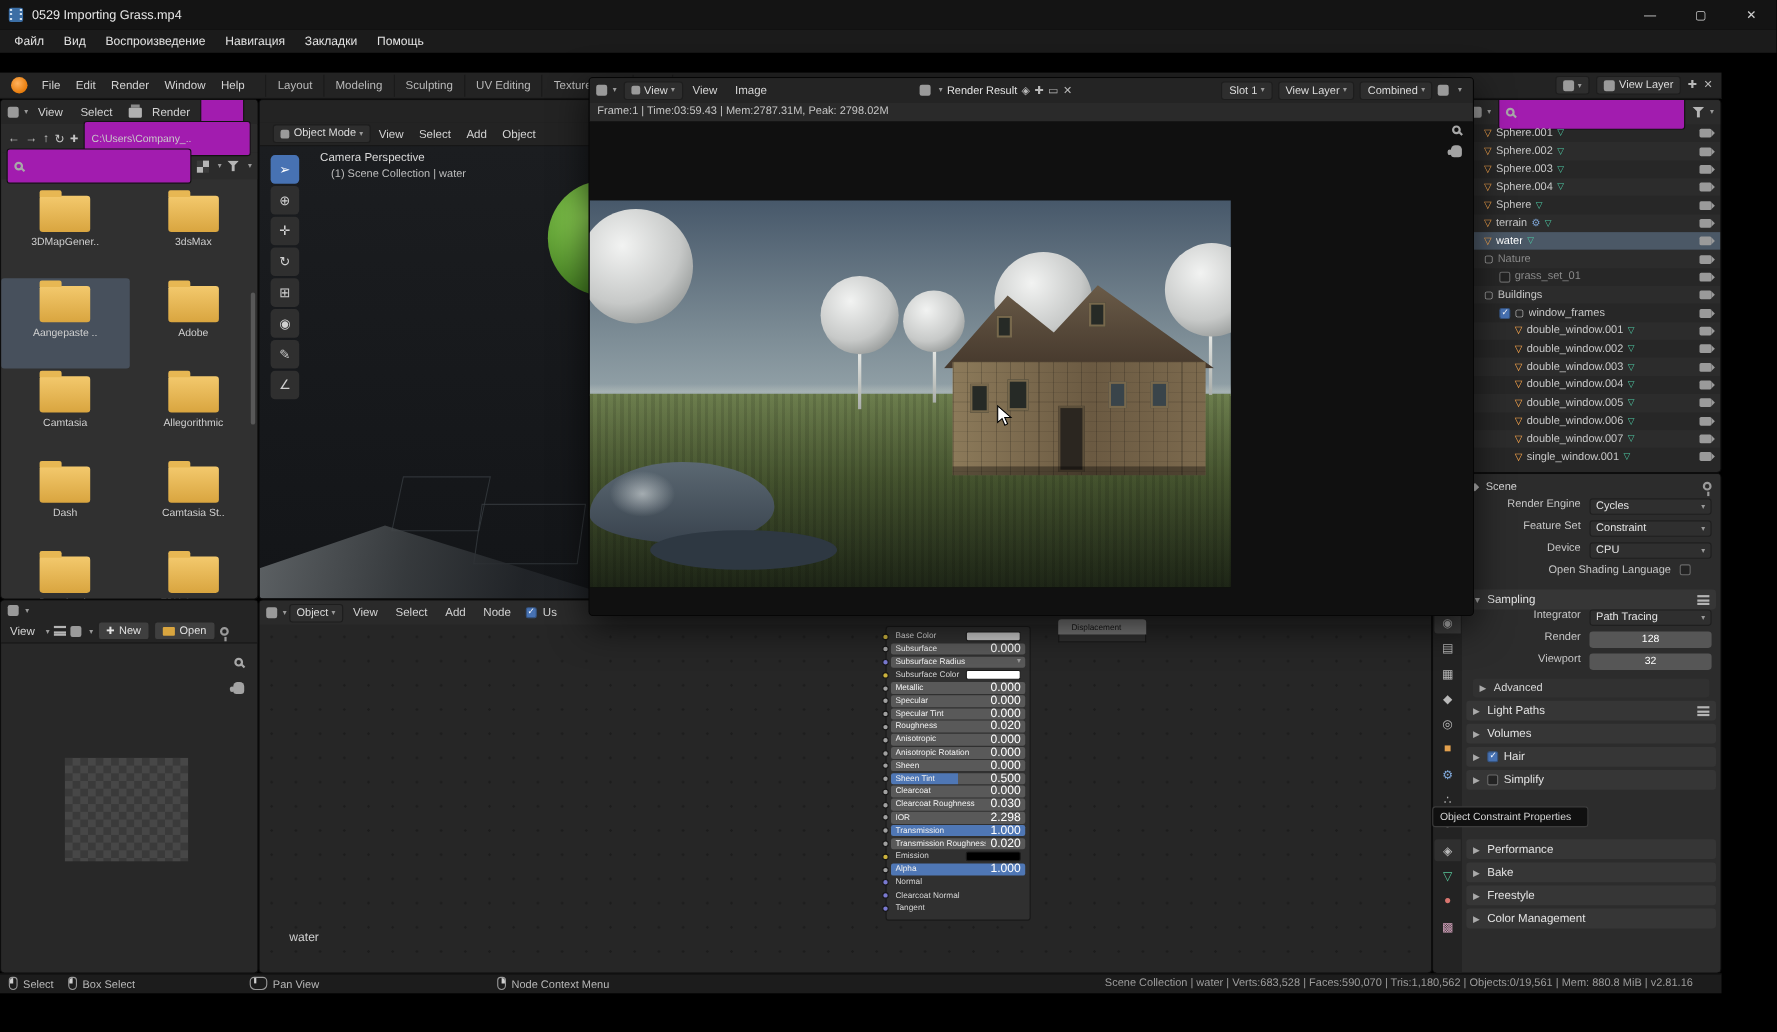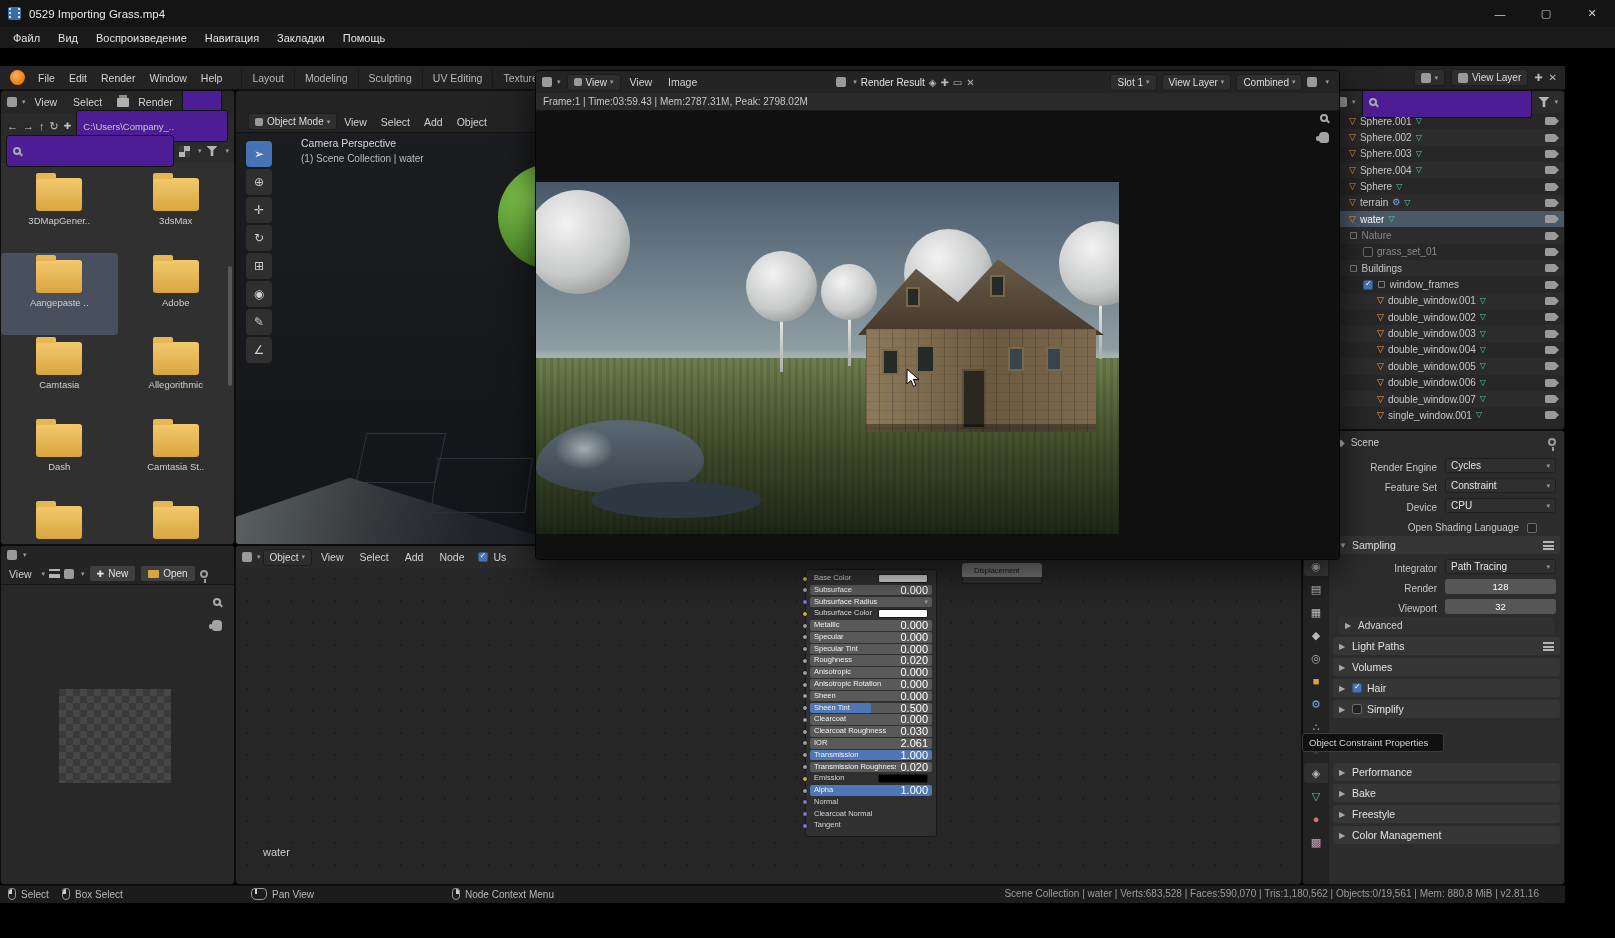--- a/index.html
+++ b/index.html
@@ -15,21 +15,21 @@
 .i-film::before{left:1px}.i-film::after{right:1px}
 .win-controls{margin-left:auto;display:flex;height:27px}
 .win-btn{width:46px;height:27px;display:flex;align-items:center;justify-content:center;font-size:11px;color:#cfcfcf}
 .menubar{position:absolute;left:0;top:27px;width:1615px;height:21px;background:#1b1b1b;display:flex;align-items:center;padding-left:4px}
 .menu-item{font-size:11px;color:#e2e2e2;padding:0 9px}
 
 .ed{position:absolute;overflow:hidden;border:1px solid #0d0d0d;border-radius:4px}
 .hdr{display:flex;align-items:center;background:#242424;height:22px;padding:0 6px;gap:2px}
 .m{font-size:10.5px;color:#d3d3d3;padding:0 7px;white-space:nowrap}
 .dd{background:#2e2e2e;border:1px solid #1d1d1d;border-radius:3px;height:17px;display:inline-flex;align-items:center;padding:0 6px;font-size:10px;color:#ddd;white-space:nowrap}
-.field{background:#4c1d95;border:1px solid #121212;border-radius:3px;height:32px;display:inline-flex;align-items:center;padding:0 6px;font-size:9.5px;color:#c9c9c9;white-space:nowrap}
+.field{background:#a21caf;border:1px solid #121212;border-radius:3px;height:32px;display:inline-flex;align-items:center;padding:0 6px;font-size:9.5px;color:#c9c9c9;white-space:nowrap}
 .valfield{background:#565656;border-radius:3px;height:15px;display:flex;align-items:center;justify-content:center;font-size:9.5px;color:#fff}
 .cb{width:10px;height:10px;border:1px solid #6a6a6a;border-radius:2px;background:#232323;display:inline-block;position:relative;flex:none}
 .cb.on{background:#4772b3;border-color:#35537f}
 .cb.on::after{content:"✓";position:absolute;left:1px;top:-2px;font-size:8px;color:#fff}
 .i-mag{width:8px;height:8px;border:2px solid #a8a8a8;border-radius:50%;position:relative;display:inline-block;flex:none}
 .i-mag::after{content:"";position:absolute;width:5px;height:2px;background:#a8a8a8;right:-4px;bottom:-2px;transform:rotate(45deg)}
 .i-hand{width:10px;height:11px;background:#a3a3a3;border-radius:4px 4px 3px 3px;position:relative;display:inline-block}
 .i-hand::before{content:"";position:absolute;left:-3px;top:4px;width:4px;height:5px;background:#a3a3a3;border-radius:2px}
 .i-fun{width:11px;height:10px;background:#b5b5b5;clip-path:polygon(0 0,100% 0,62% 42%,62% 100%,38% 100%,38% 42%);display:inline-block}
 .i-grid{width:11px;height:11px;background:conic-gradient(#b5b5b5 25%,#3a3a3a 0 50%,#b5b5b5 0 75%,#3a3a3a 0);display:inline-block}
@@ -65,21 +65,21 @@
 .flabel{font-size:9.5px;color:#d0d0d0;white-space:nowrap;overflow:hidden}
 .fb-scroll{position:absolute;right:2px;top:175px;width:4px;height:120px;background:#585858;border-radius:2px}
 
 #vp{left:235px;top:90px;width:1095px;height:455px;background:#141619}
 .vp-top{height:20px;background:#232323}
 .vp-hdr{height:22px;background:#232323;display:flex;align-items:center;padding-left:12px;border-bottom:1px solid #141414}
 .vp-body{position:absolute;left:0;top:42px;right:0;bottom:0;background:linear-gradient(#1b1d20,#131518)}
 .vtool{position:absolute;left:10px;top:8px;display:flex;flex-direction:column;gap:2px}
 .vtb{width:26px;height:26px;background:#2f2f2f;border-radius:4px;display:flex;align-items:center;justify-content:center;font-size:12px;color:#cfcfcf}
 .vtb.active{background:#4772b3;color:#fff}
-.vp-overlay1{position:absolute;left:65px;top:4px;font-size:10.5px;color:#d8d8d8}
+.vp-overlay1{position:absolute;left:55px;top:4px;font-size:10.5px;color:#d8d8d8}
 .vp-overlay2{position:absolute;left:65px;top:20px;font-size:10px;color:#bdbdbd}
 .gsphere{position:absolute;left:262px;top:31px;width:105px;height:105px;border-radius:50%;background:radial-gradient(circle at 35% 32%,#8fd455,#3f7a1e 75%)}
 .wirebox{position:absolute;border:1px solid #3a4045;opacity:.7}
 .terrain-hint{position:absolute;left:0;bottom:0;width:300px;height:72px;background:linear-gradient(100deg,#6a6f72 0%,#3c4043 45%,#23262a 80%);clip-path:polygon(0 62%,38% 8%,100% 88%,100% 100%,0 100%);opacity:.85}
 
 #ne{left:235px;top:545px;width:1067px;height:340px;background:#262626;background-image:radial-gradient(circle,#1d1d1d 1px,transparent 1.3px);background-size:22px 22px}
 #ne .hdr{background:#2a2a2a}
 .node{position:absolute;left:569px;top:23px;width:132px;background:#303030;border:1px solid #191919;border-radius:3px;padding:3px 0 4px}
 .nrow{position:relative;height:10.6px;margin:0 4px 1.2px;border-radius:2px;display:flex;align-items:center;padding:0 4px;font-size:7.5px;line-height:10.6px;background:#595959;color:#f1f1f1;white-space:nowrap}
 .nrow .nl{overflow:hidden;flex:1}
@@ -117,21 +117,21 @@
 .oi.oc{color:#c5c5c5}
 .olt{white-space:nowrap;overflow:hidden}
 
 #pr{left:1302px;top:430px;width:263px;height:455px;background:#2c2c2c}
 .ptabs{position:absolute;left:0;top:0;width:26px;height:455px;background:#232323;display:flex;flex-direction:column;align-items:center;padding-top:125px;gap:3px}
 .ptab{width:24px;height:20px;display:flex;align-items:center;justify-content:center;font-size:11px;color:#b9b9b9;border-radius:3px 0 0 3px}
 .ptab.active{background:#3d3d3d}
 .ptab.hover{background:#2f2f2f}
 .pmain{position:absolute;left:26px;top:0;right:0;bottom:0;background:#2c2c2c;font-size:10px}
 .crumb{display:flex;align-items:center;height:22px;padding:0 8px;gap:6px;color:#d8d8d8}
-.prow{display:flex;align-items:flex-end;height:20px;padding:0 8px}
+.prow{display:flex;align-items:flex-start;height:20px;padding:0 8px}
 .plabel{width:108px;text-align:right;padding-right:8px;color:#c6c6c6;white-space:nowrap;overflow:hidden}
 .pwidget{flex:1;height:15px}
 .pdd{background:#2f2f2f;border:1px solid #1f1f1f;border-radius:3px;height:15px;display:flex;align-items:center;padding:0 5px;color:#e5e5e5}
 .panel{display:flex;align-items:center;height:18px;margin:3px 4px 0;background:#363636;border-radius:3px;padding:0 6px;gap:5px;color:#e2e2e2;font-size:10.5px}
 .parrow{font-size:8px;color:#a9a9a9;width:8px}
 .subpanel{display:flex;align-items:center;height:17px;margin:3px 10px 0 10px;background:#313131;border-radius:3px;padding:0 6px;gap:5px;color:#d6d6d6}
 
 #sb{position:absolute;left:0;top:885px;width:1565px;height:18px;background:#1c1c1c;border-top:1px solid #101010;font-size:10px;color:#b8b8b8}
 #sb .it{position:absolute;top:2px;white-space:nowrap}
 #sb .stats{position:absolute;right:26px;top:2px;color:#9c9c9c;white-space:nowrap}
@@ -419,21 +419,21 @@
         <span class="nv">0.000</span>
       </div>
     <div class="nrow">
         <span class="sk g"></span>
         <span class="nl">Clearcoat Roughness</span>
         <span class="nv">0.030</span>
       </div>
     <div class="nrow">
         <span class="sk g"></span>
         <span class="nl">IOR</span>
-        <span class="nv">2.061</span>
+        <span class="nv">2.298</span>
       </div>
     <div class="nrow f100">
         <span class="sk g"></span>
         <span class="nl">Transmission</span>
         <span class="nv">1.000</span>
       </div>
     <div class="nrow">
         <span class="sk g"></span>
         <span class="nl">Transmission Roughness</span>
         <span class="nv">0.020</span>
@@ -754,21 +754,21 @@
     <div class="panel">
         <span class="parrow">▶</span>
         <span>Color Management</span>
       </div>
   </div>
 </div>
 
 <div id="sb">
   <span class="it" style="left:8px"><span class="ms l"></span><span>Select</span></span>
   <span class="it" style="left:62px"><span class="ms l"></span><span>Box Select</span></span>
-  <span class="it" style="left:251px"><span class="ms m"></span><span>Pan View</span></span>
+  <span class="it" style="left:227px"><span class="ms m"></span><span>Pan View</span></span>
   <span class="it" style="left:452px"><span class="ms r"></span><span>Node Context Menu</span></span>
   <span class="stats">Scene Collection | water | Verts:683,528 | Faces:590,070 | Tris:1,180,562 | Objects:0/19,561 | Mem: 880.8 MiB | v2.81.16</span>
 </div>
 
 <div id="rw">
   <div class="hdr">
     <span class="i-sq"></span>
       <span class="car">▾</span>
     <span class="dd" style="margin-left:4px">
         <span class="i-sq" style="width:8px;height:8px"></span>

